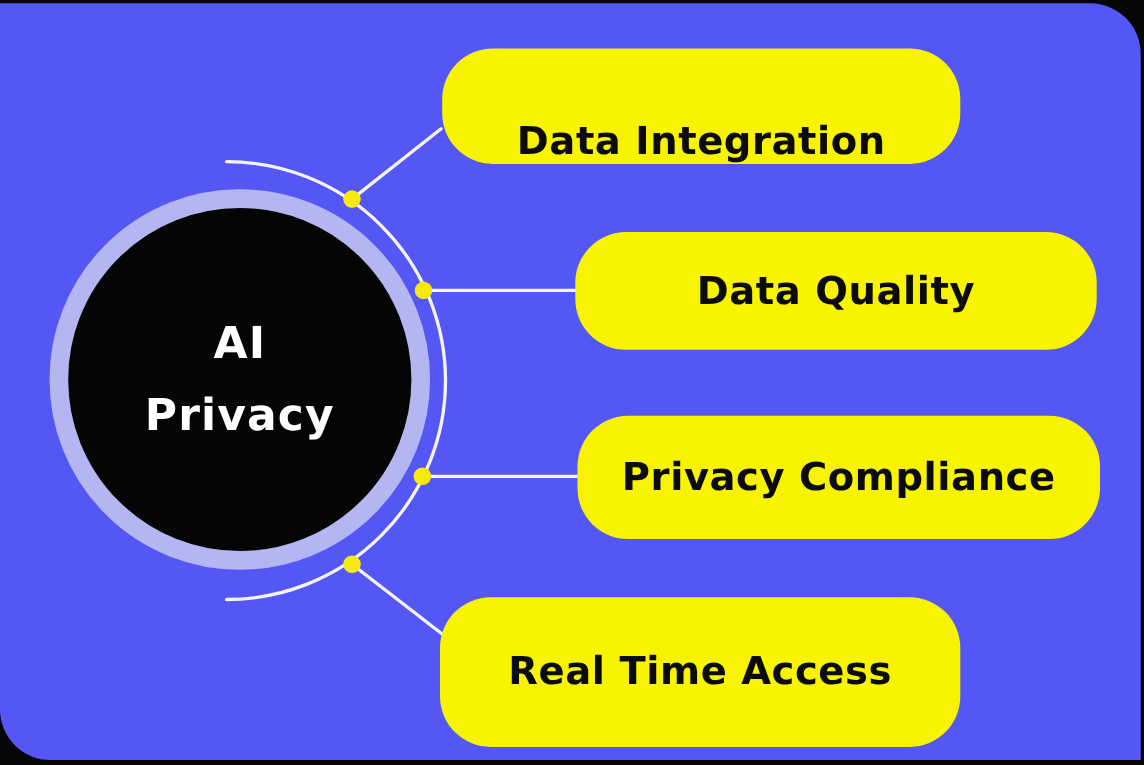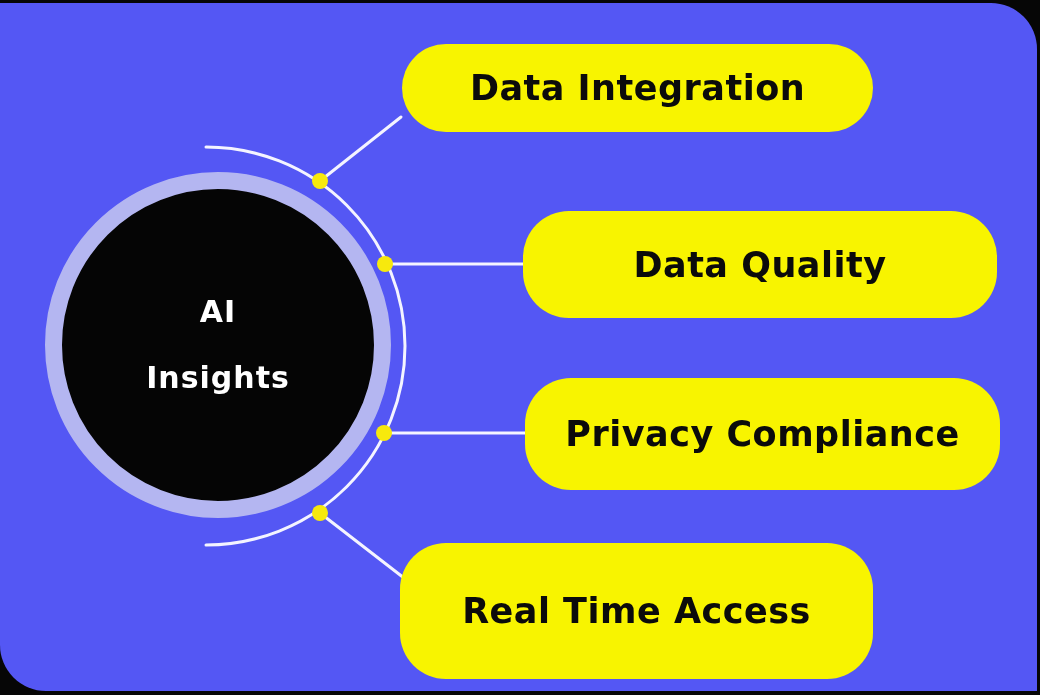--- a/index.html
+++ b/index.html
@@ -42,39 +42,39 @@
     background: var(--center-fill, #050505);
     border: 17px solid var(--ring, #B4B6F1);
     box-sizing: border-box;
     display: flex;
     flex-direction: column;
     align-items: center;
     justify-content: center;
   }
   .center-text {
     color: var(--center-text, #FFFFFF);
-    font-size: 30px;
+    font-size: 40px;
     font-weight: 700;
     line-height: 66px;
     text-align: center;
     letter-spacing: 1px;
   }
   .node {
     position: absolute;
     background: var(--node-fill, #F8F400);
     border-radius: 46px;
     display: flex;
     align-items: center;
     justify-content: center;
     color: var(--node-text, #0B0B0B);
     font-size: 35px;
     font-weight: 700;
     letter-spacing: 0.5px;
   }
-  .node-1 { left: 402px; top: 44px;  width: 471px; height: 88px; }
+  .node-1 { left: 402px; top: 44px;  width: 471px; height: 105px; align-items: flex-end; }
   .node-2 { left: 523px; top: 211px; width: 474px; height: 107px; }
   .node-3 { left: 525px; top: 378px; width: 475px; height: 112px; }
   .node-4 { left: 400px; top: 543px; width: 473px; height: 136px; }
 </style>
 </head>
 <body>
 
 <div class="canvas" style="--bg: #060606; --panel: #5457F4; --center-fill: #050505; --ring: #B4B6F1; --center-text: #FFFFFF; --node-fill: #F8F400; --node-text: #0B0B0B;">
   <div class="panel"></div>
 
@@ -85,21 +85,21 @@
     <path d="M 384 433 L 530 433" fill="none" stroke="#F4F4FF" stroke-width="3" stroke-linecap="round"></path>
     <path d="M 320 513 L 404 578" fill="none" stroke="#F4F4FF" stroke-width="3" stroke-linecap="round"></path>
     <circle cx="320" cy="181" r="8" fill="#F7E90D"></circle>
     <circle cx="385" cy="264" r="8" fill="#F7E90D"></circle>
     <circle cx="384" cy="433" r="8" fill="#F7E90D"></circle>
     <circle cx="320" cy="513" r="8" fill="#F7E90D"></circle>
   </svg>
 
   <div class="center-ring">
     <div class="center-text">AI</div>
-    <div class="center-text">Insights</div>
+    <div class="center-text">Privacy</div>
   </div>
 
   <div class="node node-1">
     <span>Data Integration</span>
   </div>
   <div class="node node-2">
     <span>Data Quality</span>
   </div>
   <div class="node node-3">
     <span>Privacy Compliance</span>

